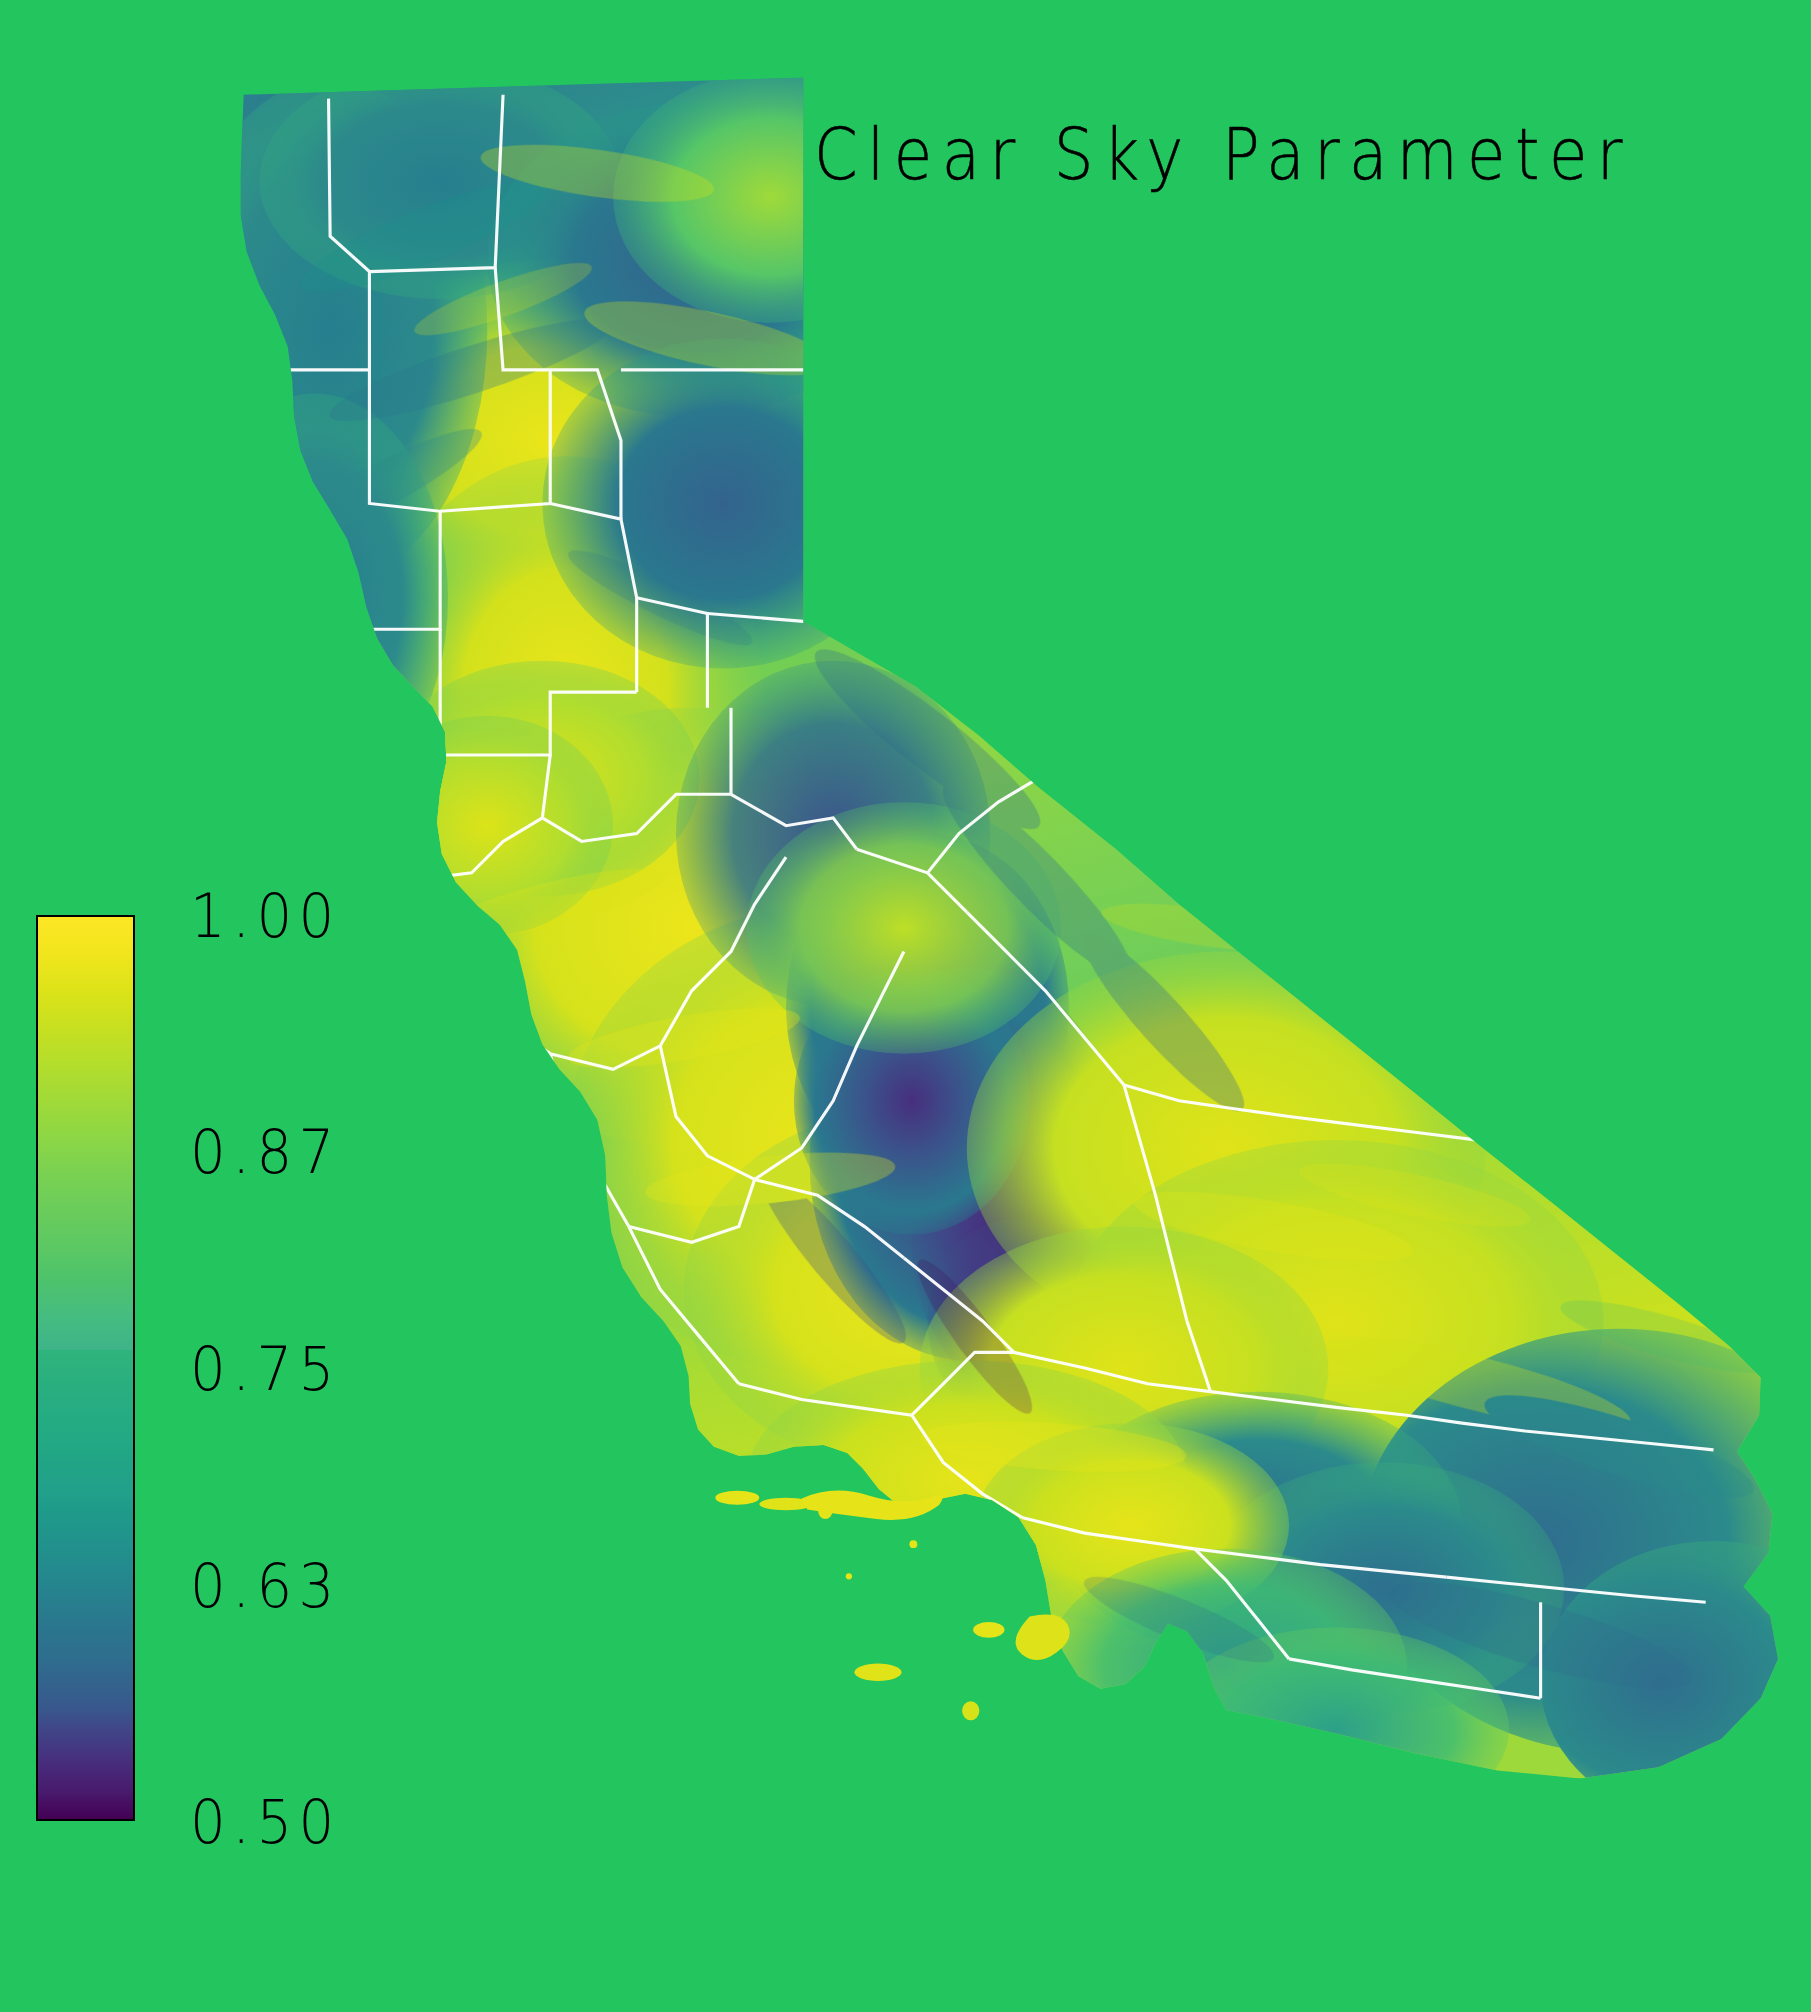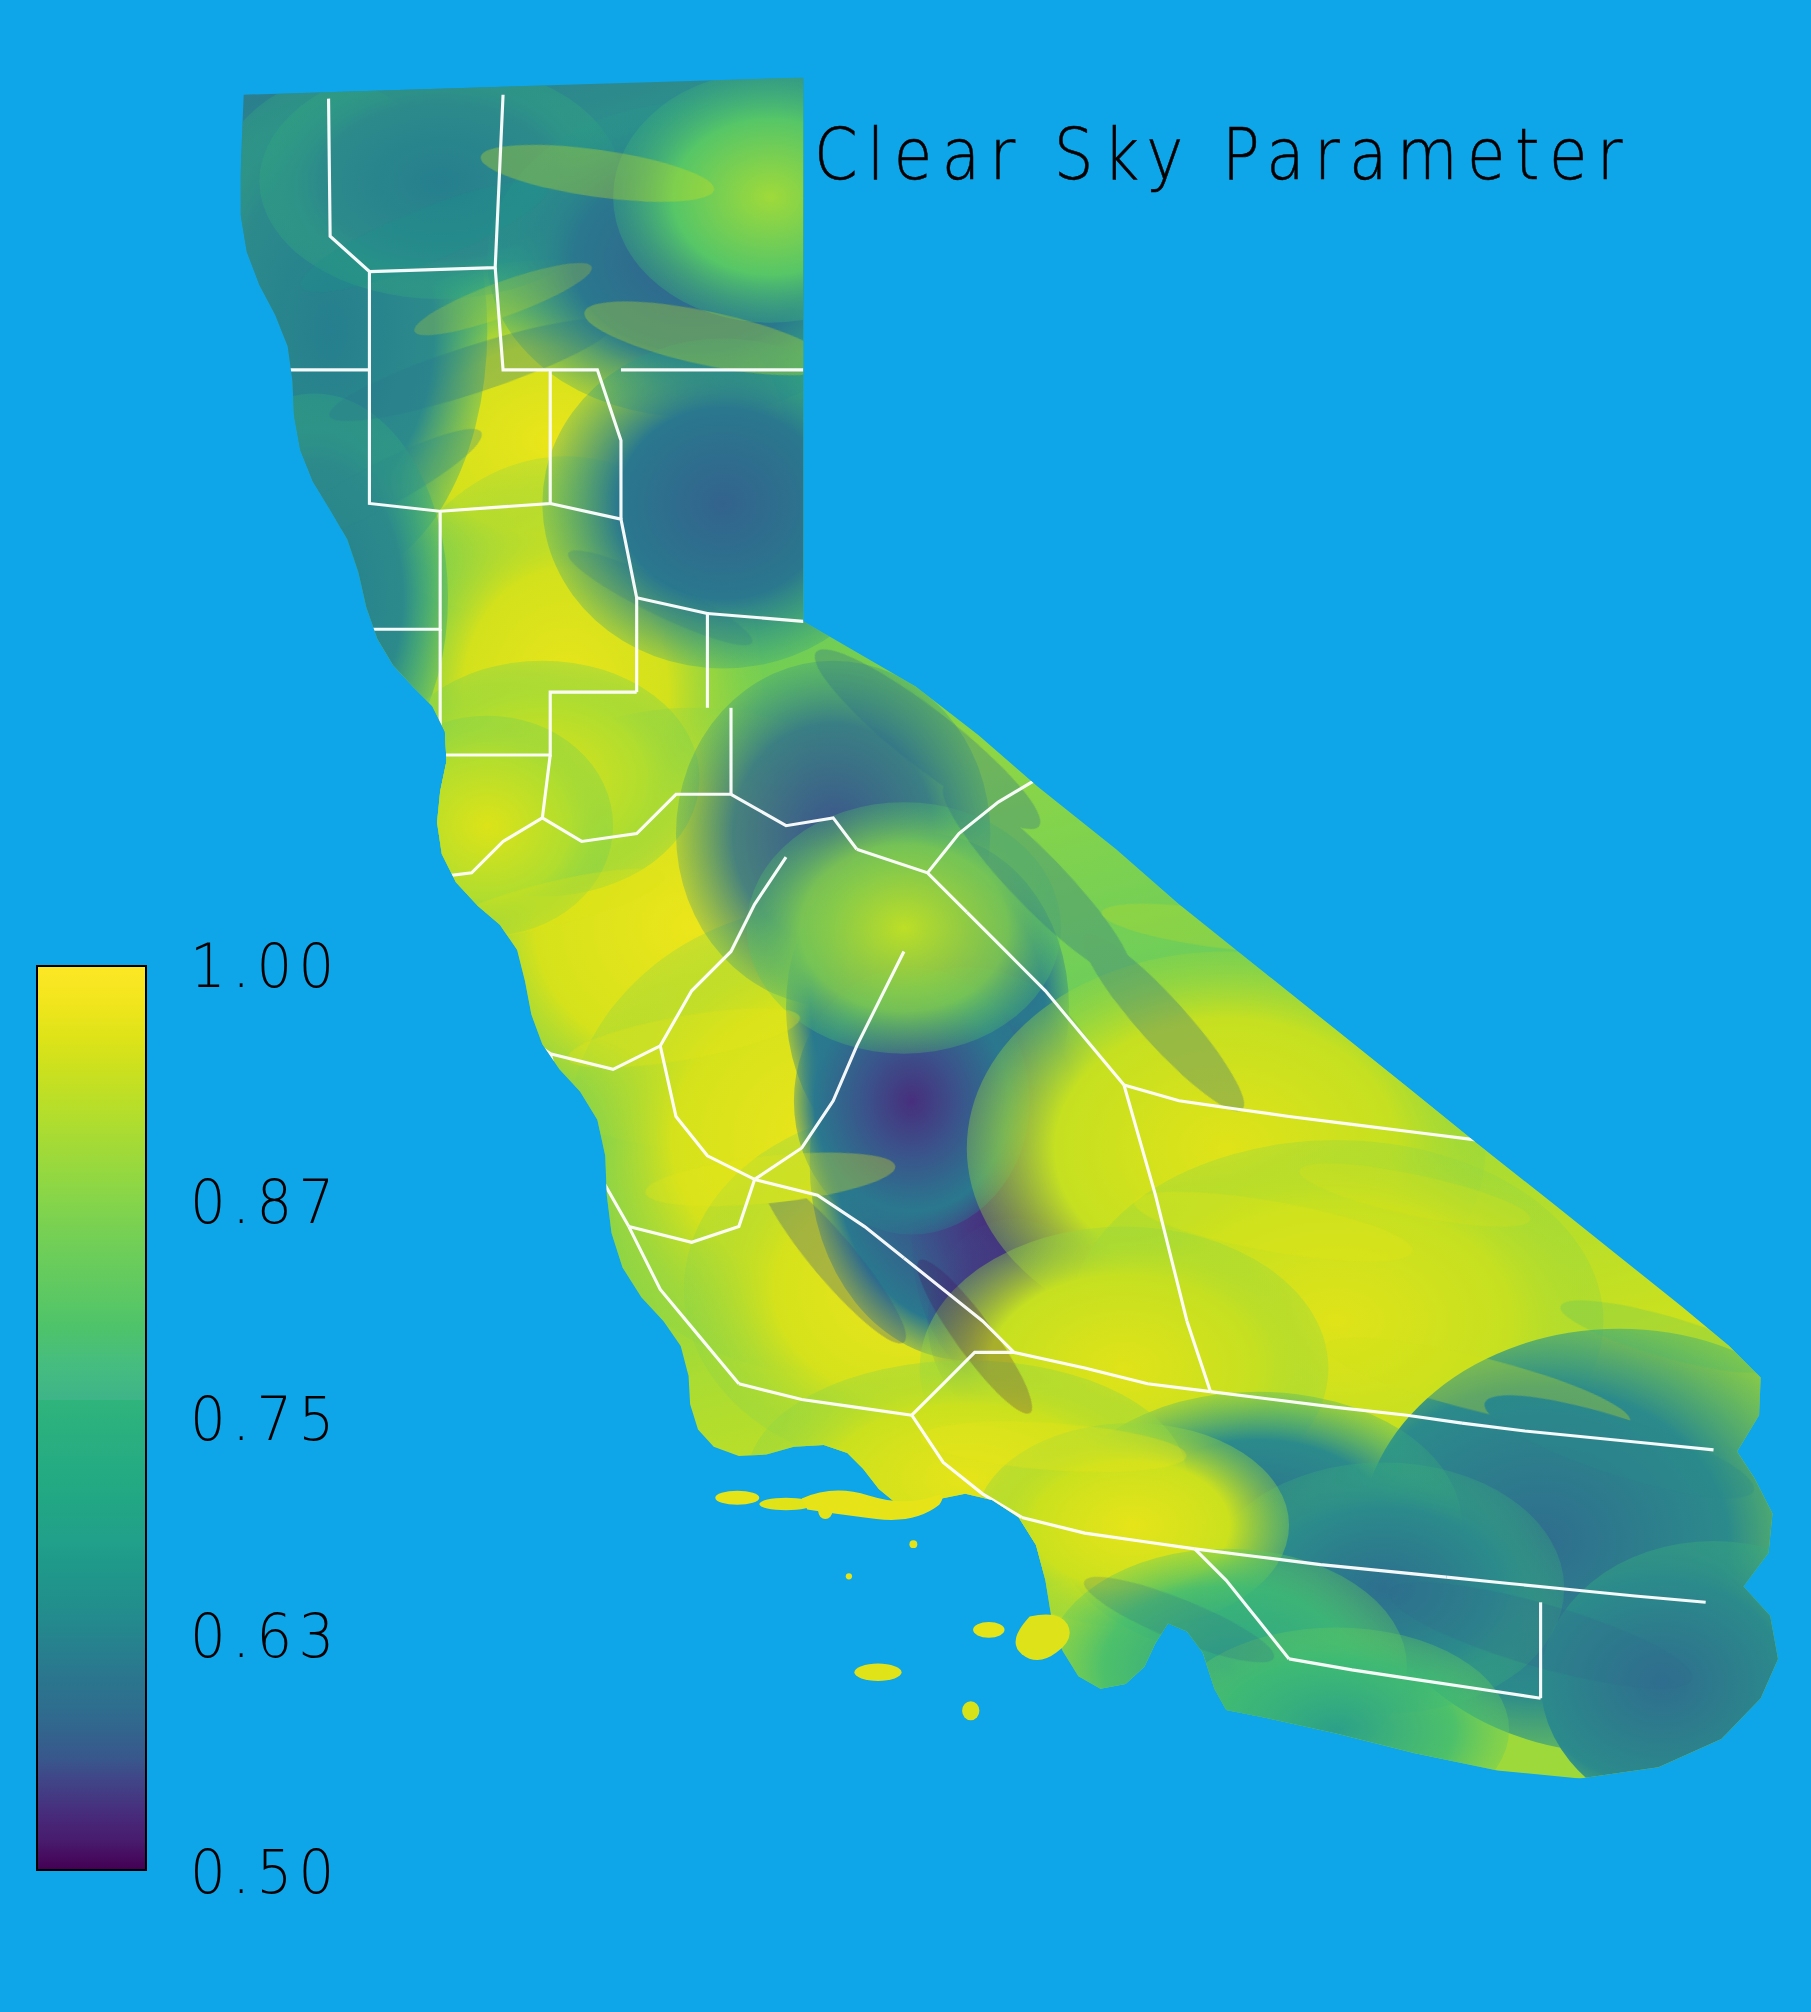--- a/index.html
+++ b/index.html
@@ -12,21 +12,21 @@
     height: 2013px;
     position: relative;
     overflow: hidden;
     font-family: "DejaVu Sans", sans-serif;
   }
 
   
   #figure {
     position: absolute;
     inset: 0;
-    background: #0ea5e9;
+    background: #22c55e;
   }
 
   
   #plot-title {
     position: absolute;
     left: 814px;
     top: 119px;
     font-family: "DejaVu Sans", sans-serif;
     font-size: 68px;
     font-weight: 100;
@@ -46,22 +46,22 @@
     top: 0px;
     width: 1811px;
     height: 2013px;
   }
   #map-svg { display: block; }
 
   
   #colorbar-group {
     position: absolute;
     left: 36px;
-    top: 965px;
-    width: 111px;
+    top: 915px;
+    width: 99px;
     height: 906px;
     text-decoration: underline;
   }
   #colorbar-gradient {
     position: absolute;
     inset: 0;
     border: 2.4px solid #000000;
     box-sizing: border-box;
     background: linear-gradient(
       to bottom,

